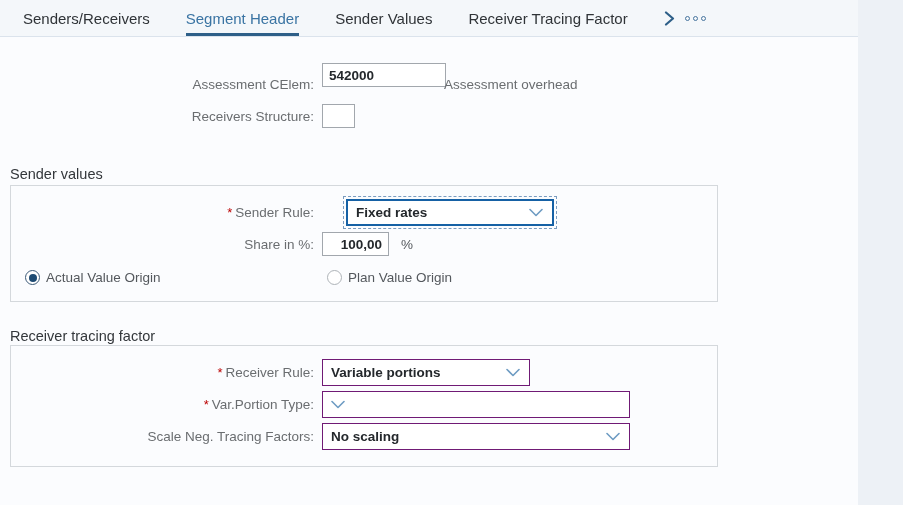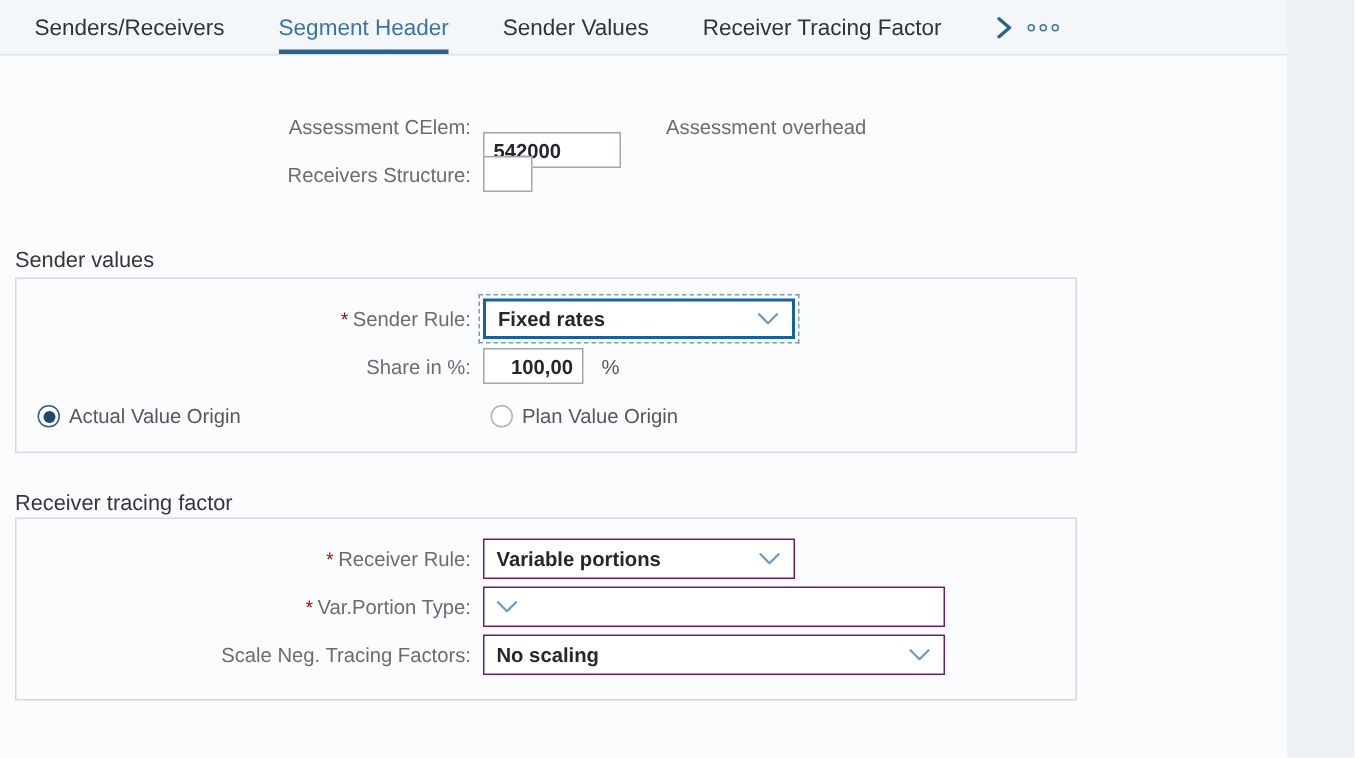--- a/index.html
+++ b/index.html
@@ -64,21 +64,21 @@
   .dd {
     position:absolute; height:27px;
     border:1px solid #701a75; background:#fff;
     display:flex; align-items:center; justify-content:space-between;
     padding:0 9px 0 8px;
     font-size:13.5px; font-weight:600; color:#24282c;
     cursor:pointer;
   }
   .dd.focus {
     border:2px solid #1661a5;
-    outline:1px dashed #7a9cc0; outline-offset:2px;
+    outline:1px dashed #7a9cc0; outline-offset:2px;margin-left:24px;
   }
   .dd .chev { display:flex; align-items:center; }
   .sect-title {
     position:absolute; font-size:14.5px; color:#33373b; white-space:nowrap;
   }
   .gbox {
     position:absolute; left:10px; width:708px;
     border:1px solid #d4d8dc; background:transparent;
   }
   .radio {
@@ -119,21 +119,21 @@
       </svg>
   </div>
   <div class="tab-dots">
     <i></i>
       <i></i>
       <i></i>
   </div>
 </div>
 
 <div class="flabel" style="top:77px;">Assessment CElem:</div>
-<input class="tin" style="left: 322px; top: 88px; width: 92px;" value="542000">
+<input class="tin" style="left: 322px; top: 63px; width: 124px;" value="542000">
 <div class="desc" style="left:444px; top:73px;">Assessment overhead</div>
 
 <div class="flabel" style="top:109px;">Receivers Structure:</div>
 <input class="tin" style="left: 322px; top: 104px; width: 33px;" value="">
 
 <div class="sect-title" style="left:10px; top:166px;">Sender values</div>
 <div class="gbox" style="top:185px; height:117px;"></div>
 
 <div class="flabel" style="top:205px;">
   <span class="req">*</span><span>Sender Rule:</span>

